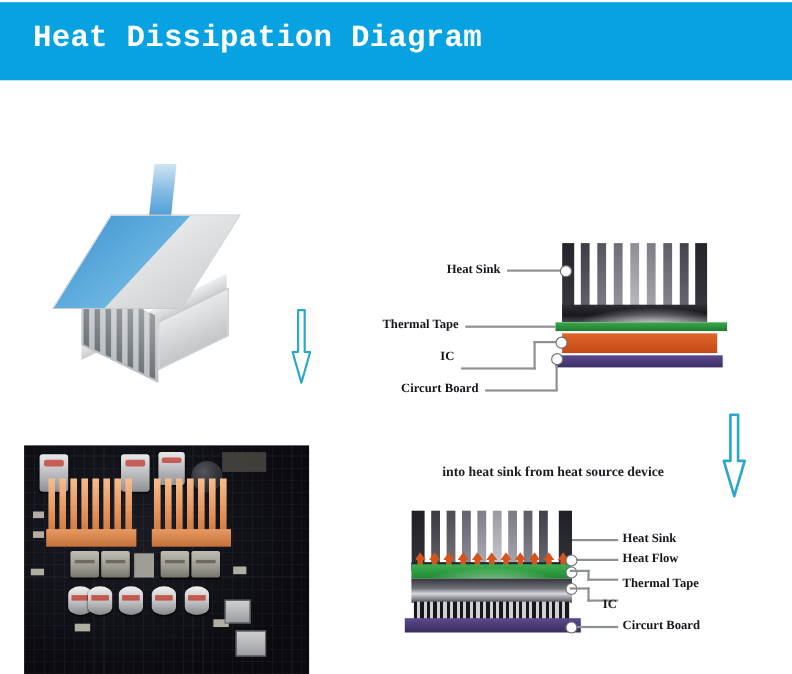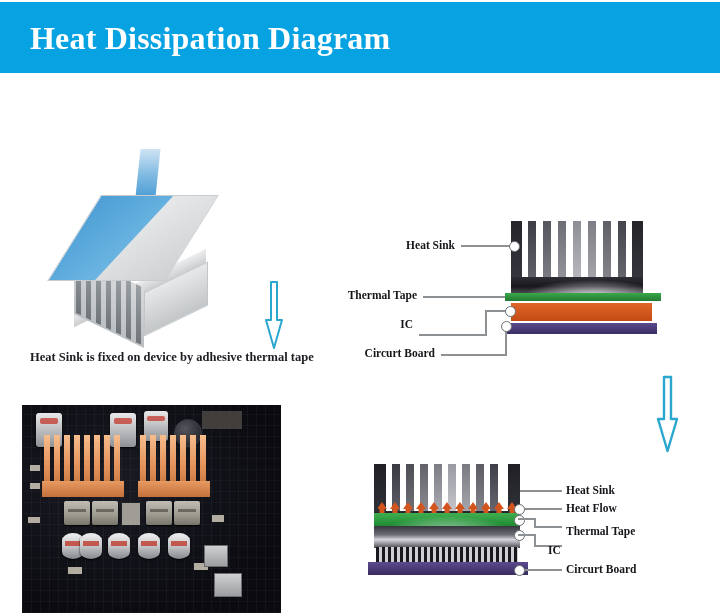--- a/index.html
+++ b/index.html
@@ -10,22 +10,22 @@
   }
   .page{position:relative;width:720px;height:613px;background:#fff;}
 
   
   .header{
     position:absolute;left:0;top:2px;width:720px;height:71px;
     background:#06a2e2;
   }
   .header-title{
     position:absolute;left:30px;top:18px;
-    font-family:Liberation Serif, serif;
-    font-size:32px;font-weight:bold;color:#ffffff;
+    font-family:Liberation Mono, monospace;
+    font-size:28px;font-weight:bold;color:#ffffff;
     letter-spacing:.2px;white-space:nowrap;
   }
 
   
   .caption{
     position:absolute;
     font-family:"Liberation Serif", serif;
     font-weight:bold;color:#1c1c22;
     white-space:nowrap;
   }
@@ -185,21 +185,20 @@
       <div class="fin" style="left:32px"></div>
       <div class="fin" style="left:42px"></div>
       <div class="fin" style="left:52px"></div>
       <div class="fin" style="left:62px"></div>
     </div>
     <div class="hs-top">
       <div class="hs-top-blue"></div>
     </div>
   </div>
 
-  <div class="caption" style="left:30px;top:350px;font-size:12.5px;">Heat Sink is fixed on device by adhesive thermal tape</div>
 
   <div class="arrow" style="left:262px;top:280px;">
     <svg width="24" height="70" viewBox="0 0 24 70">
       <path d="M9 2 L15 2 L15 40 L20 40 L12 68 L4 40 L9 40 Z" fill="none" stroke="#2ba6cf" stroke-width="2" stroke-linejoin="round"></path>
     </svg>
   </div>
 
   <div class="arrow" style="left:655px;top:375px;">
     <svg width="26" height="78" viewBox="0 0 26 78">
       <path d="M9 2 L16 2 L16 44 L22 44 L12.5 76 L3 44 L9 44 Z" fill="none" stroke="#2ba6cf" stroke-width="2.4" stroke-linejoin="round"></path>
@@ -241,20 +240,21 @@
     <div class="lead" style="left:441px;top:354px;width:66px;"></div>
     <div class="lead-v" style="left:505px;top:325px;height:30px;"></div>
     <div class="dot" style="left:501px;top:321px;"></div>
 
     <div class="lbl right" style="left:455px;top:239px;">Heat Sink</div>
     <div class="lbl right" style="left:417px;top:289px;">Thermal Tape</div>
     <div class="lbl right" style="left:413px;top:318px;">IC</div>
     <div class="lbl right" style="left:435px;top:347px;">Circurt Board</div>
   </div>
 
+  <div class="para" style="left:402px;top:419px;">into heat sink from heat source device</div>
 
   <div class="pcb">
     <div class="pcb-grid"></div>
 
     <div class="cap-sil" style="left:14px;top:8px;width:26px;height:34px;"></div>
     <div class="cap-sil" style="left:88px;top:8px;width:26px;height:34px;"></div>
     <div class="cap-sil" style="left:122px;top:6px;width:24px;height:30px;"></div>
     <div class="coin" style="left:152px;top:14px;"></div>
 
     <div class="cu-sink" style="left:20px;top:30px;width:82px;height:62px;">

